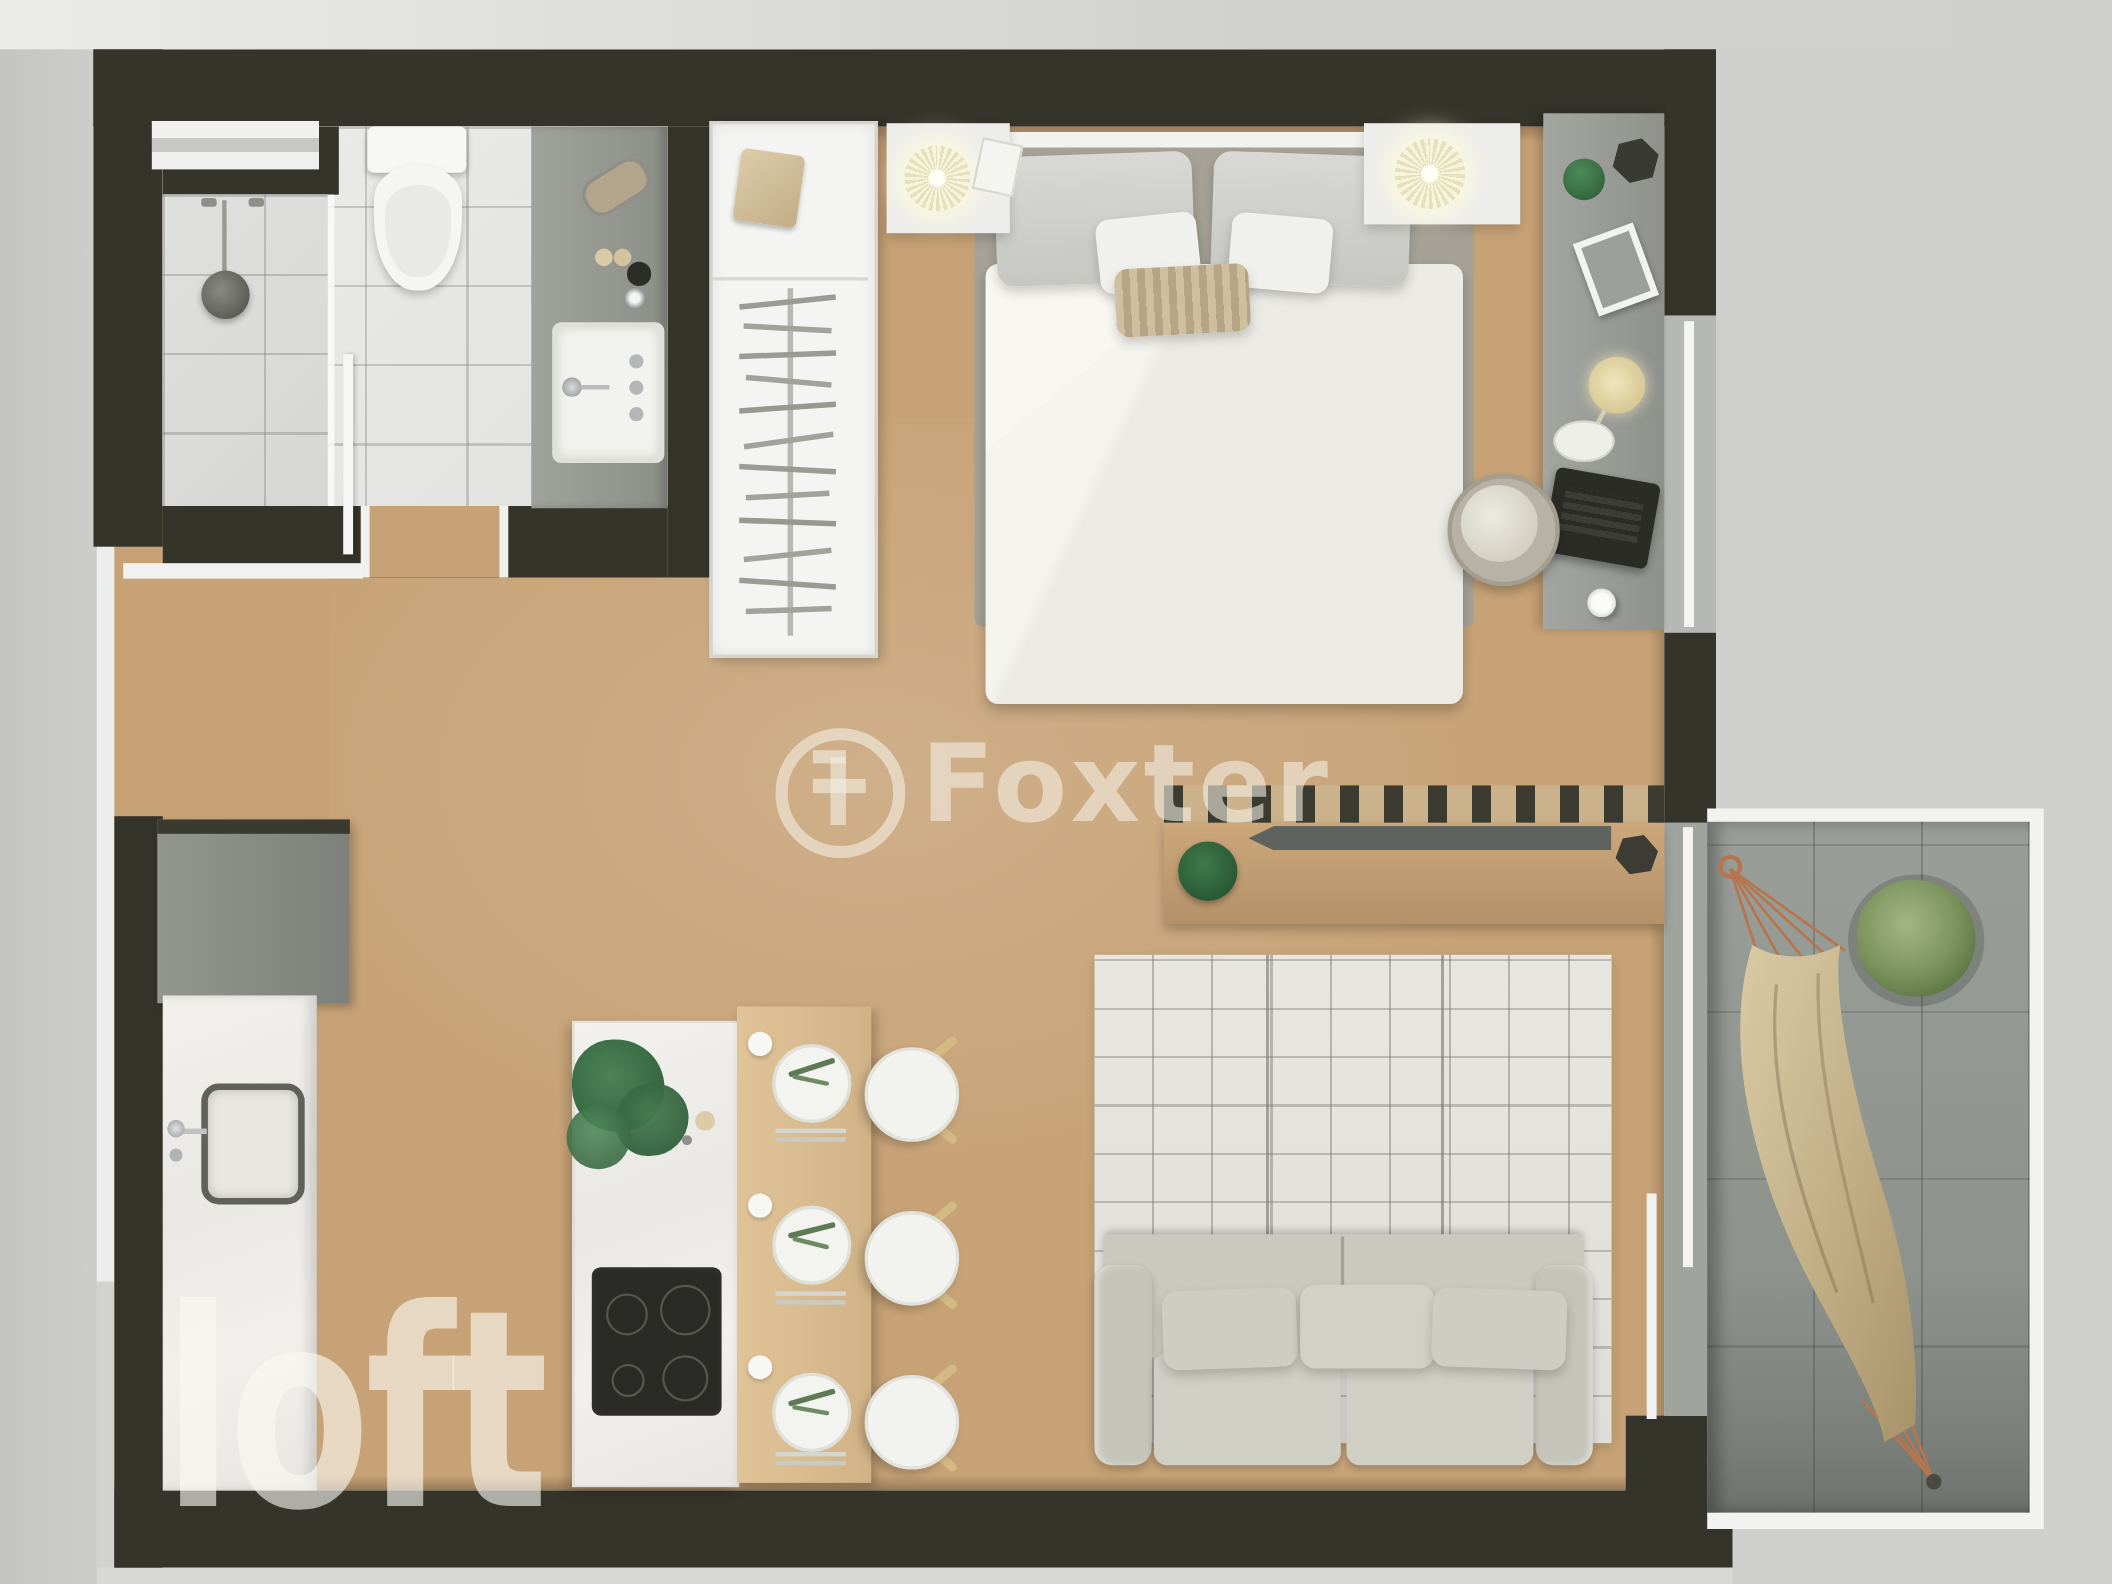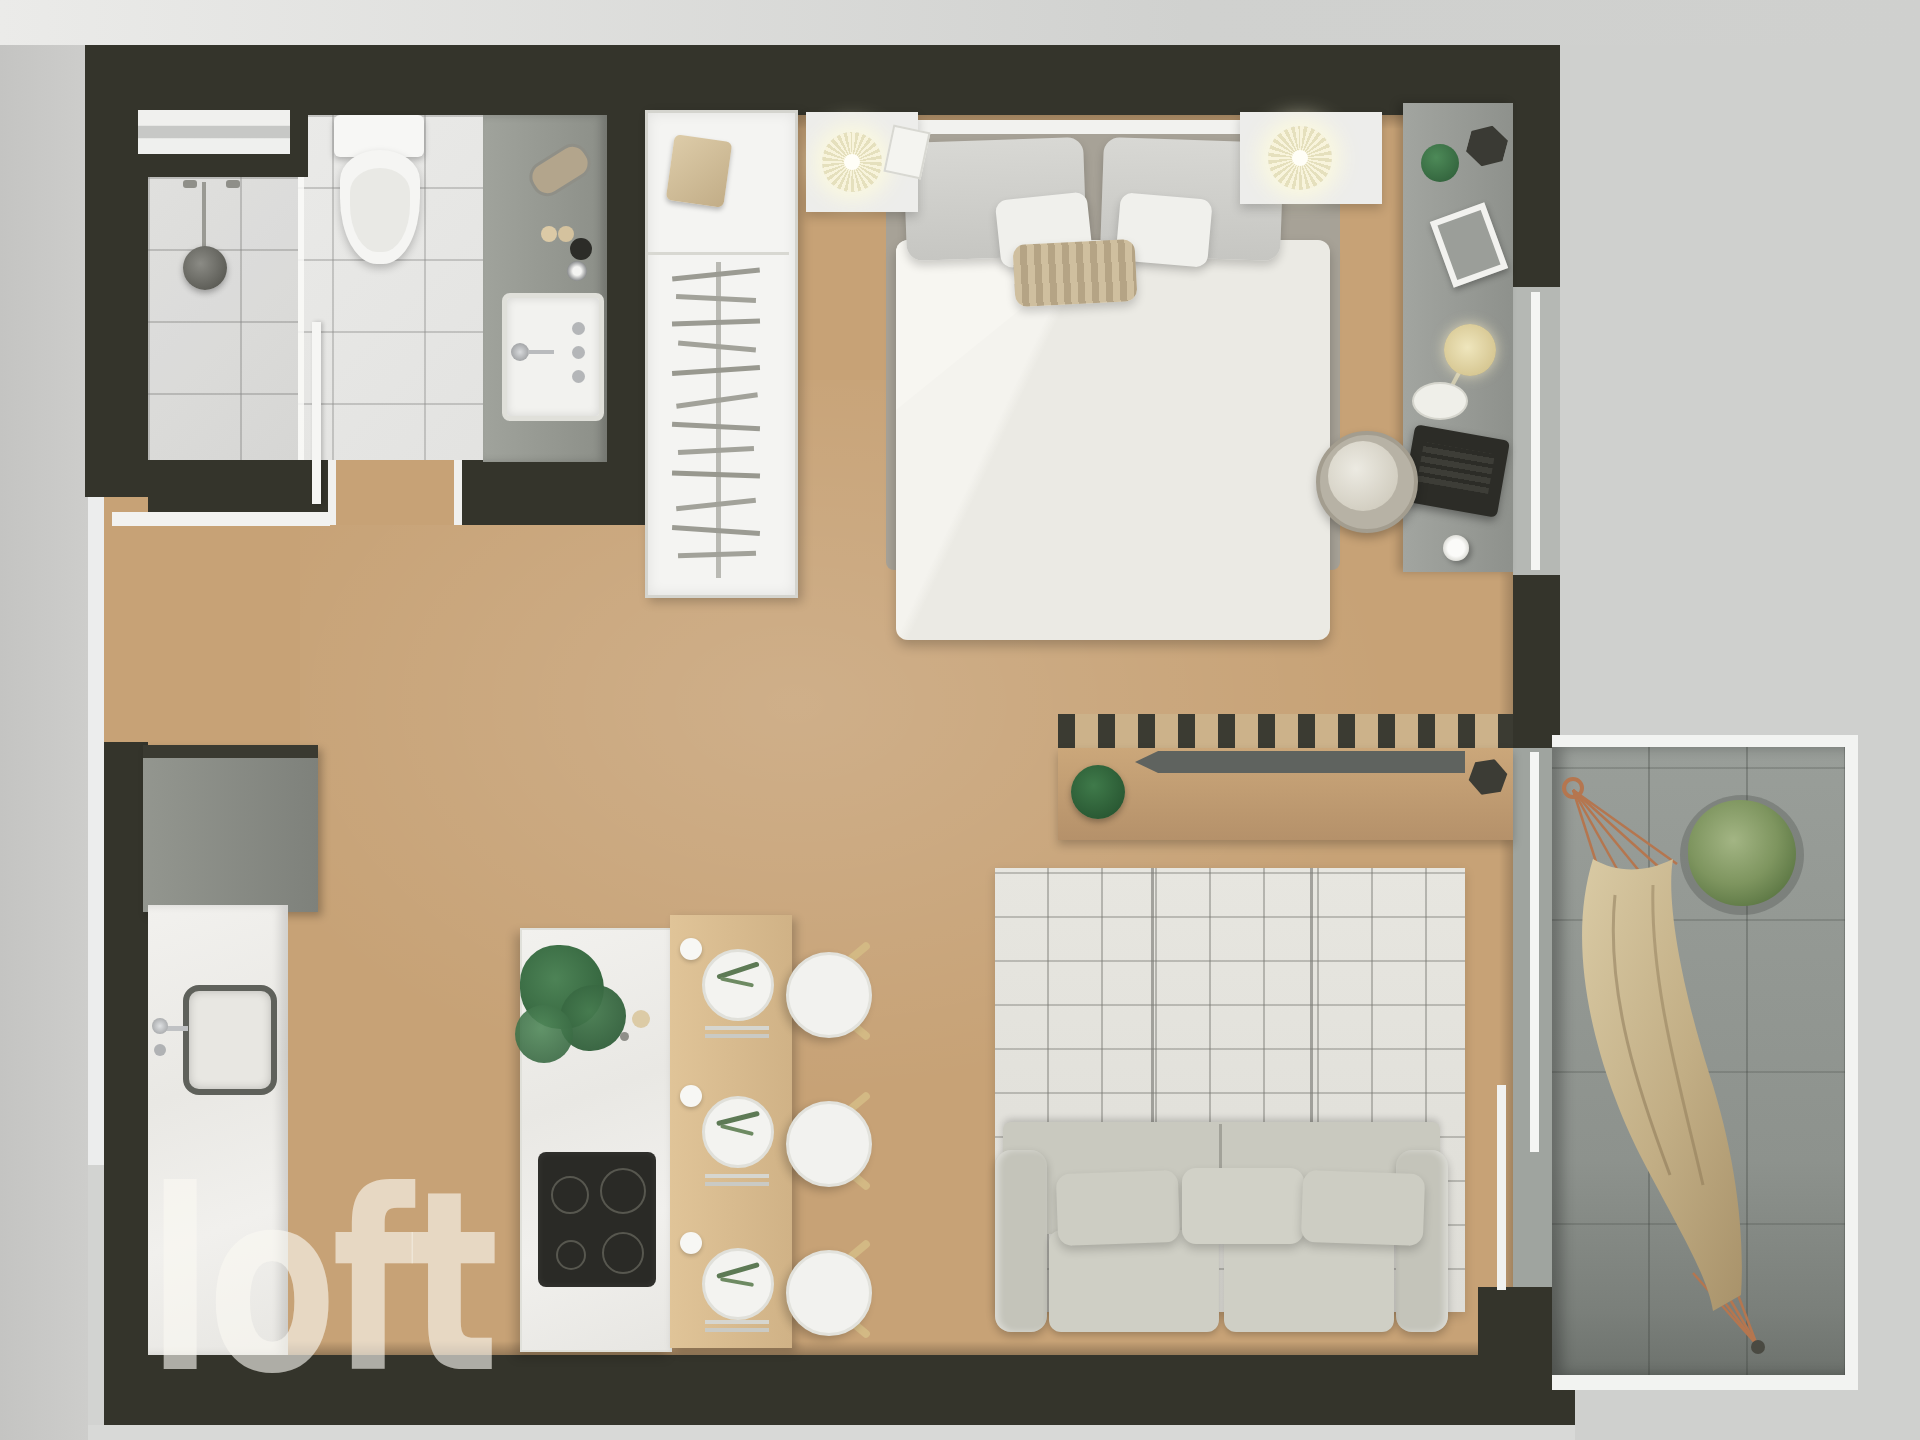--- a/index.html
+++ b/index.html
@@ -238,15 +238,22 @@
         <path d="M212,590 L176,529"></path>
         <path d="M212,590 L190,532"></path>
     </g>
     <circle cx="28" cy="33" r="9" fill="none" stroke="#b5764f" stroke-width="4"></circle>
     <circle cx="213" cy="592" r="7" fill="#4a4a42"></circle>
     <path d="M48,104 C18,200 55,320 95,400 C130,468 162,518 168,556 L196,540 C200,476 190,398 164,318 C140,242 120,150 128,104 C100,118 72,118 48,104 Z" fill="url(#hg)"></path>
     <path d="M70,140 C60,240 95,340 125,420" stroke="rgba(120,100,70,.4)" stroke-width="3" fill="none"></path>
     <path d="M108,130 C105,230 135,330 158,430" stroke="rgba(120,100,70,.35)" stroke-width="3" fill="none"></path>
   </svg>
 
+  <div class="a wm" style="left:705px;top:652px;width:540px;height:140px;">
+    <div class="a" style="left:0;top:10px;width:96px;height:96px;border:11px solid rgba(243,238,227,.60);border-radius:50%;"></div>
+    <div class="a" style="left:50px;top:36px;width:14px;height:62px;background:rgba(243,238,227,.60);"></div>
+    <div class="a" style="left:34px;top:56px;width:48px;height:13px;background:rgba(243,238,227,.60);"></div>
+    <div class="a" style="left:34px;top:30px;width:30px;height:12px;background:rgba(243,238,227,.60);"></div>
+    <div class="a txt-foxter" style="left:132px;top:4px;">Foxter</div>
+  </div>
   <div class="a wm txt-loft" style="left:148px;top:1158px;">loft</div>
 
 </div>
 
 </body></html>

